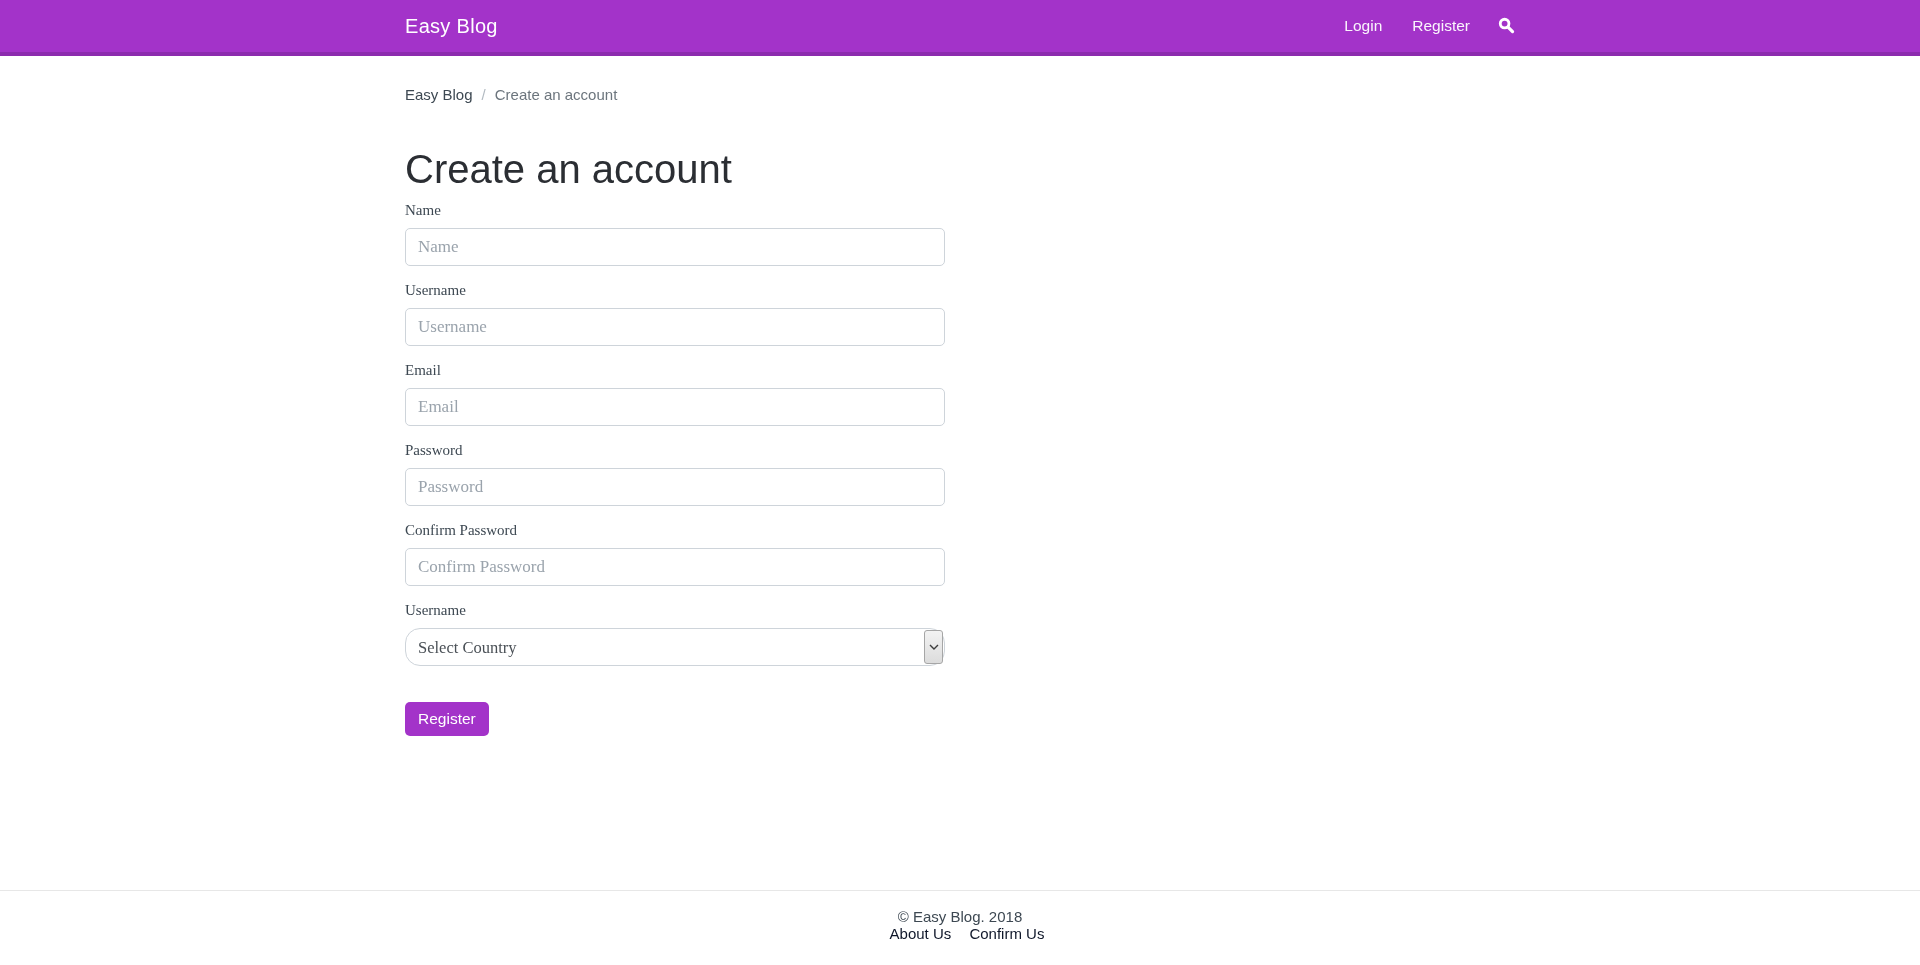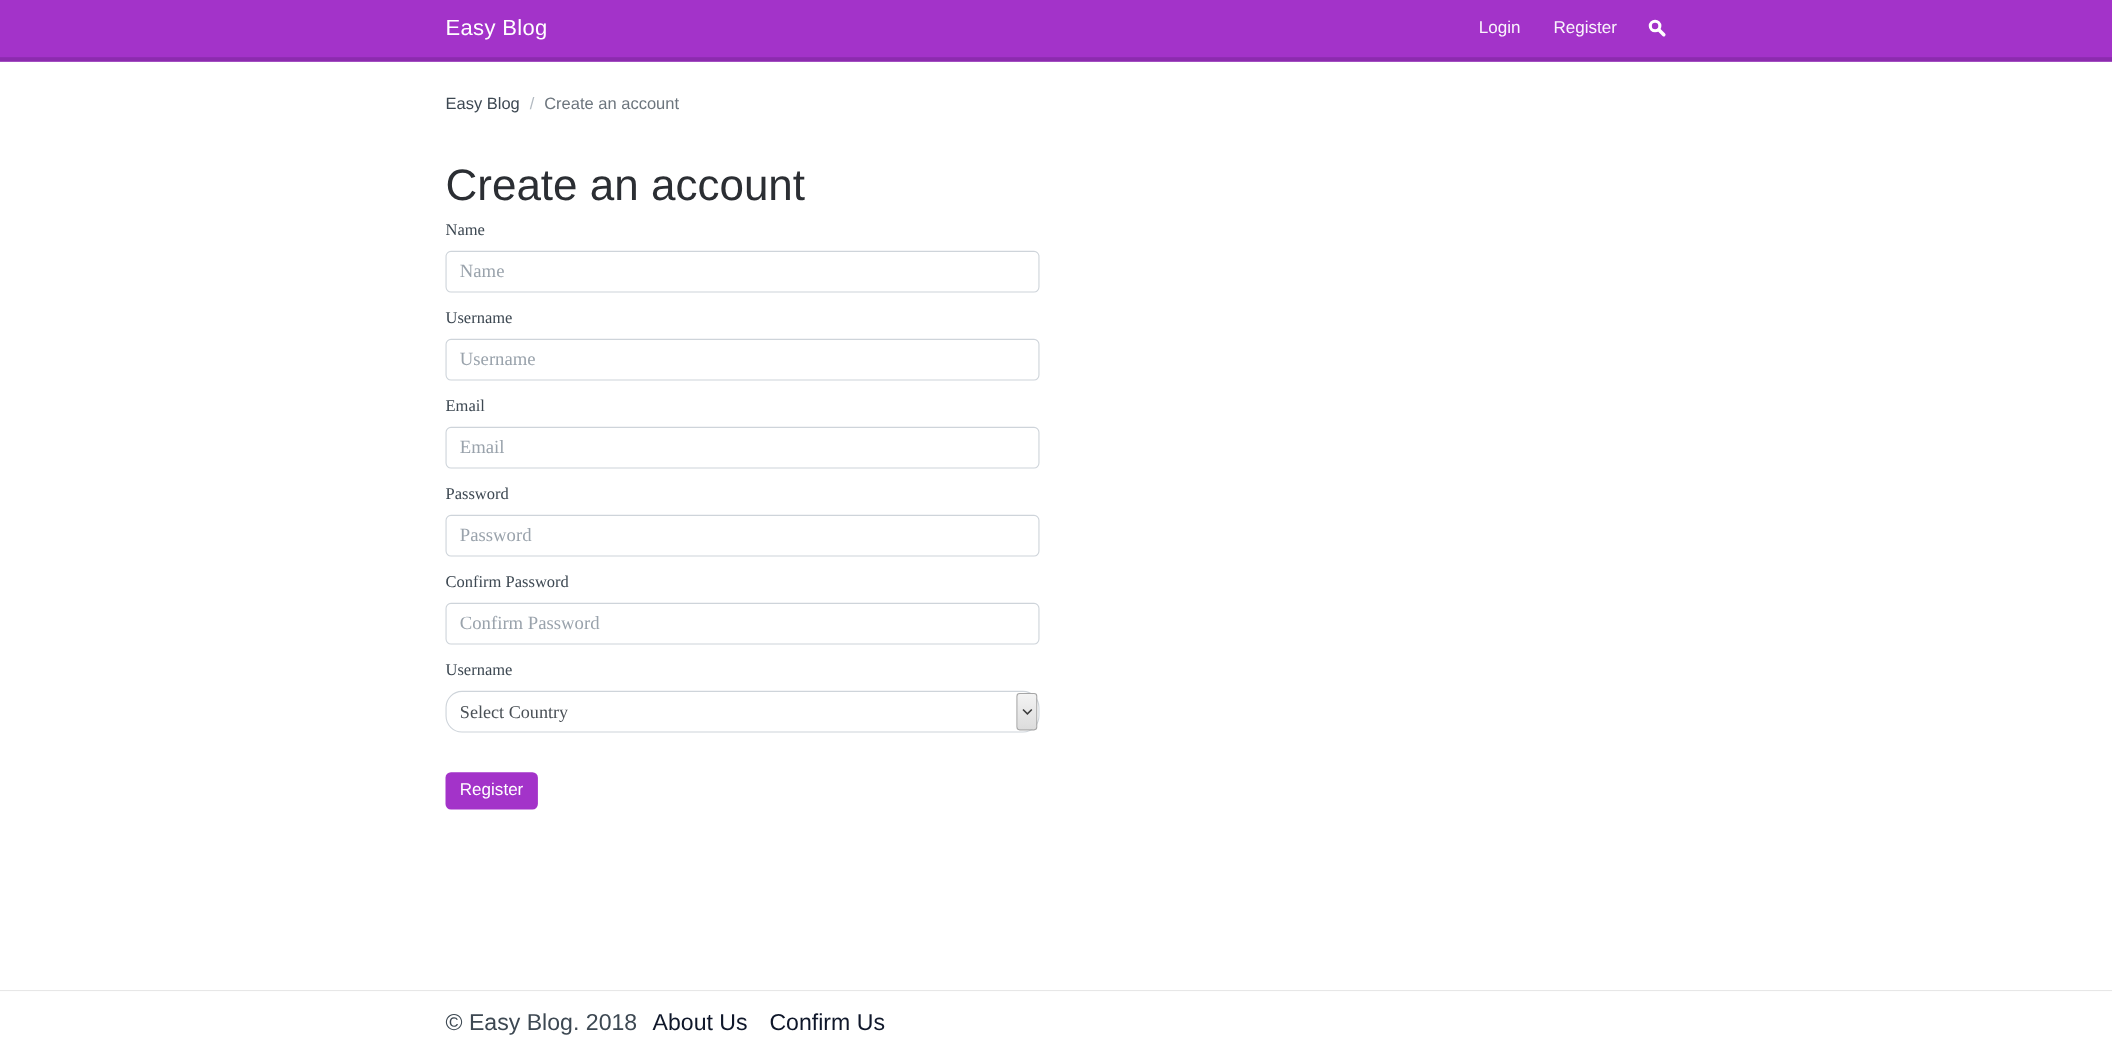--- a/index.html
+++ b/index.html
@@ -150,24 +150,25 @@
   main { flex: 1 1 auto; }
 
   
   .site-footer {
     flex: 0 0 auto;
     border-top: 1px solid #e7e7e7;
     padding: 17px 0 23px;
   }
   .footer-row {
     display: flex;
-    justify-content: flex-start;
-    align-items: center;
-    font-size: 21px;
-    color: #3d4852;
+    justify-content: flex-end;
+    align-items: center;
+    font-size: 15px;
+    color: #3d4852;
+    flex-direction: column;
   }
   .footer-links a {
     color: #0f172a;
     text-decoration: none;
     margin-left: 14px;
   }
 </style>
 </head>
 <body>
 

